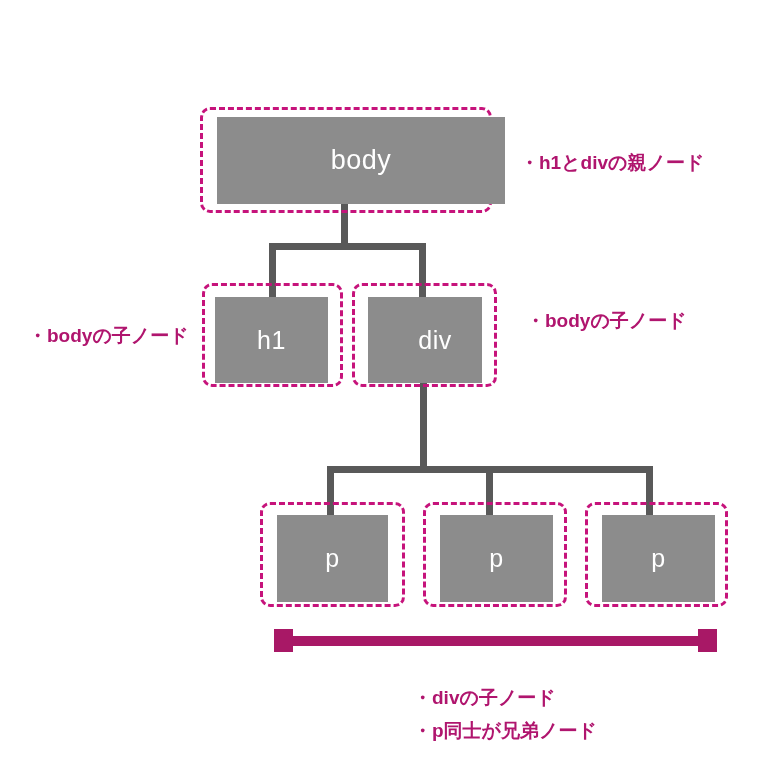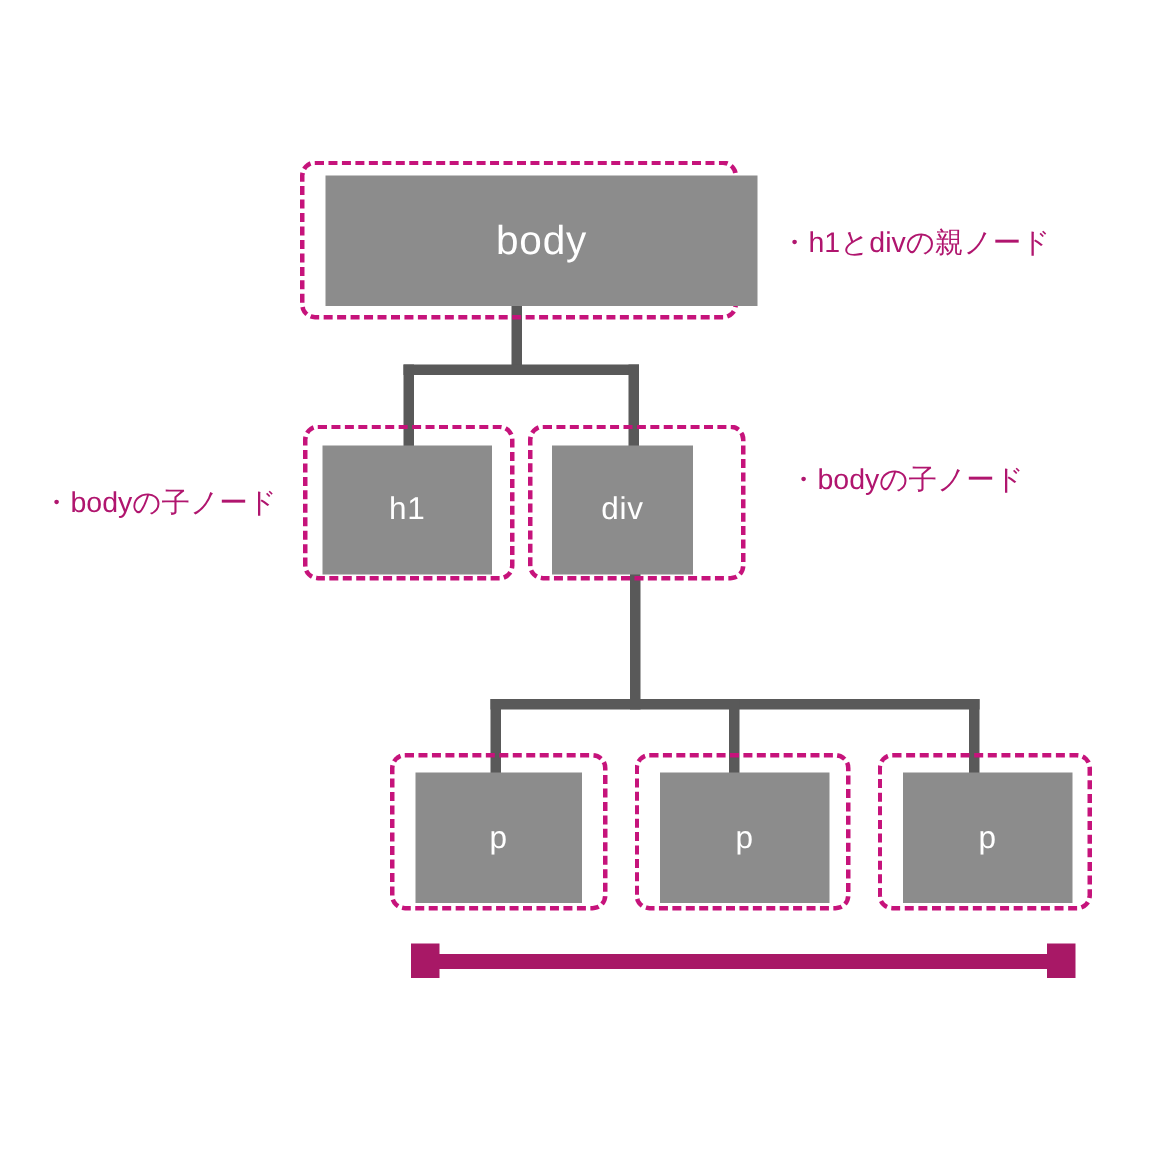--- a/index.html
+++ b/index.html
@@ -24,35 +24,35 @@
     background: transparent;
   }
 
   
   .node {
     background: var(--node-fill, #8c8c8c);
     color: var(--node-text, #ffffff);
     display: flex;
     align-items: center;
     justify-content: center;
-    font-size: 21px;
+    font-size: 25px;
     letter-spacing: 0.5px;
   }
   .node.big { font-size: 27px; }
 
   
   .tree-line { background: var(--connector, #595959); }
 
   
   .bracket-part { background: var(--bracket, #a81866); }
 
   
   .anno {
     color: var(--accent-text, #b0156e);
-    font-weight: normal;
+    font-weight: bold;
     font-size: 19px;
     line-height: 33px;
     white-space: nowrap;
   }
 </style>
 </head>
 <body>
 
 <div class="canvas">
 
@@ -68,30 +68,34 @@
 
   <div class="abs frame" style="left:200px; top:107px; width:292px; height:106px;"></div>
   <div class="abs frame" style="left:202px; top:283px; width:141px; height:104px;"></div>
   <div class="abs frame" style="left:352px; top:283px; width:145px; height:104px;"></div>
   <div class="abs frame" style="left:260px; top:502px; width:145px; height:105px;"></div>
   <div class="abs frame" style="left:423px; top:502px; width:144px; height:105px;"></div>
   <div class="abs frame" style="left:585px; top:502px; width:143px; height:105px;"></div>
 
   <div class="abs node big" style="left:217px; top:117px; width:288px; height:87px;">body</div>
   <div class="abs node" style="left:215px; top:297px; width:113px; height:86px;">h1</div>
-  <div class="abs node" style="left:368px; top:297px; width:94px; height:86px;">div</div>
+  <div class="abs node" style="left:368px; top:297px; width:94px; height:86px;padding-left:20px;">div</div>
   <div class="abs node" style="left:277px; top:515px; width:111px; height:87px;">p</div>
   <div class="abs node" style="left:440px; top:515px; width:113px; height:87px;">p</div>
   <div class="abs node" style="left:602px; top:515px; width:113px; height:87px;">p</div>
 
   <div class="abs bracket-part" style="left:280px; top:636px; width:432px; height:10px;"></div>
   <div class="abs bracket-part" style="left:274px; top:629px; width:19px; height:23px;"></div>
   <div class="abs bracket-part" style="left:698px; top:629px; width:19px; height:23px;"></div>
 
   <div class="abs anno" style="left:520px; top:146px;">・h1とdivの親ノード</div>
   <div class="abs anno" style="left:28px;  top:319px;">・bodyの子ノード</div>
 
   <div class="abs" style="left:526px; top:304px;">
     <div class="anno">・bodyの子ノード</div>
   </div>
 
+  <div class="abs" style="left:413px; top:681px;">
+    <div class="anno">・divの子ノード</div>
+    <div class="anno">・p同士が兄弟ノード</div>
+  </div>
 
 </div>
 
 </body></html>

